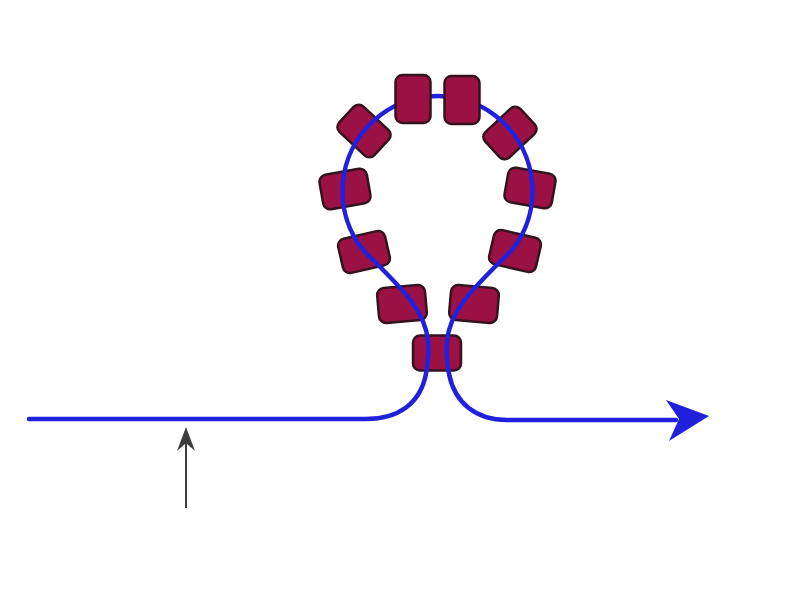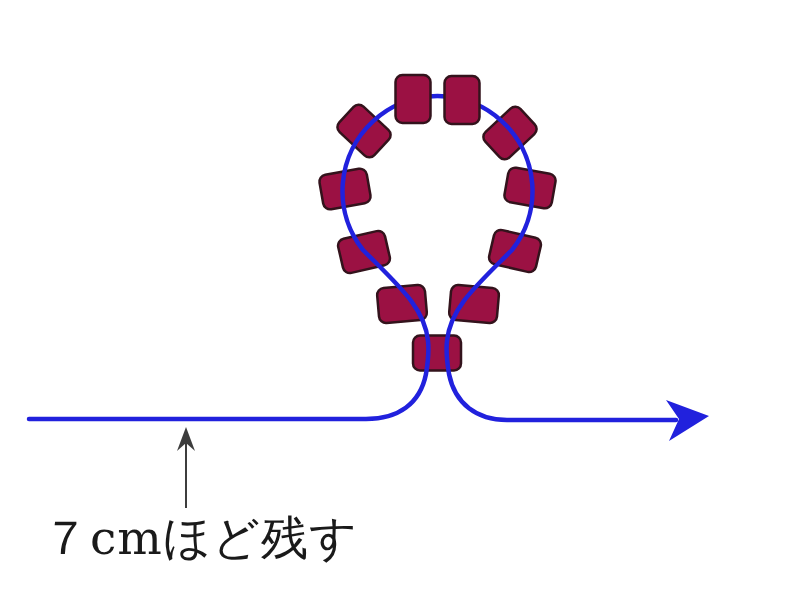--- a/index.html
+++ b/index.html
@@ -55,14 +55,13 @@
     <g id="beads-over">
         <rect x="389" y="81.5" width="48" height="35" rx="7" fill="#9b1143" stroke="#33131c" stroke-width="2.5" transform="rotate(90 413 99)"></rect>
         <rect x="438" y="82.5" width="48" height="35" rx="7" fill="#9b1143" stroke="#33131c" stroke-width="2.5" transform="rotate(90 462 100)"></rect>
       </g>
     <g id="annotation-arrow">
       <line id="ann-line" x1="186" x2="186" y1="508" y2="436" stroke="#3d3d3d" stroke-width="2"></line>
       <polygon id="ann-head" points="186,427 177,451 186,443 195,451" fill="#3d3d3d"></polygon>
     </g>
   </svg>
 
-  <div class="caption" style="color: rgb(26, 26, 26);">７cmほど残す</div>
 </div>
 
 </body></html>

